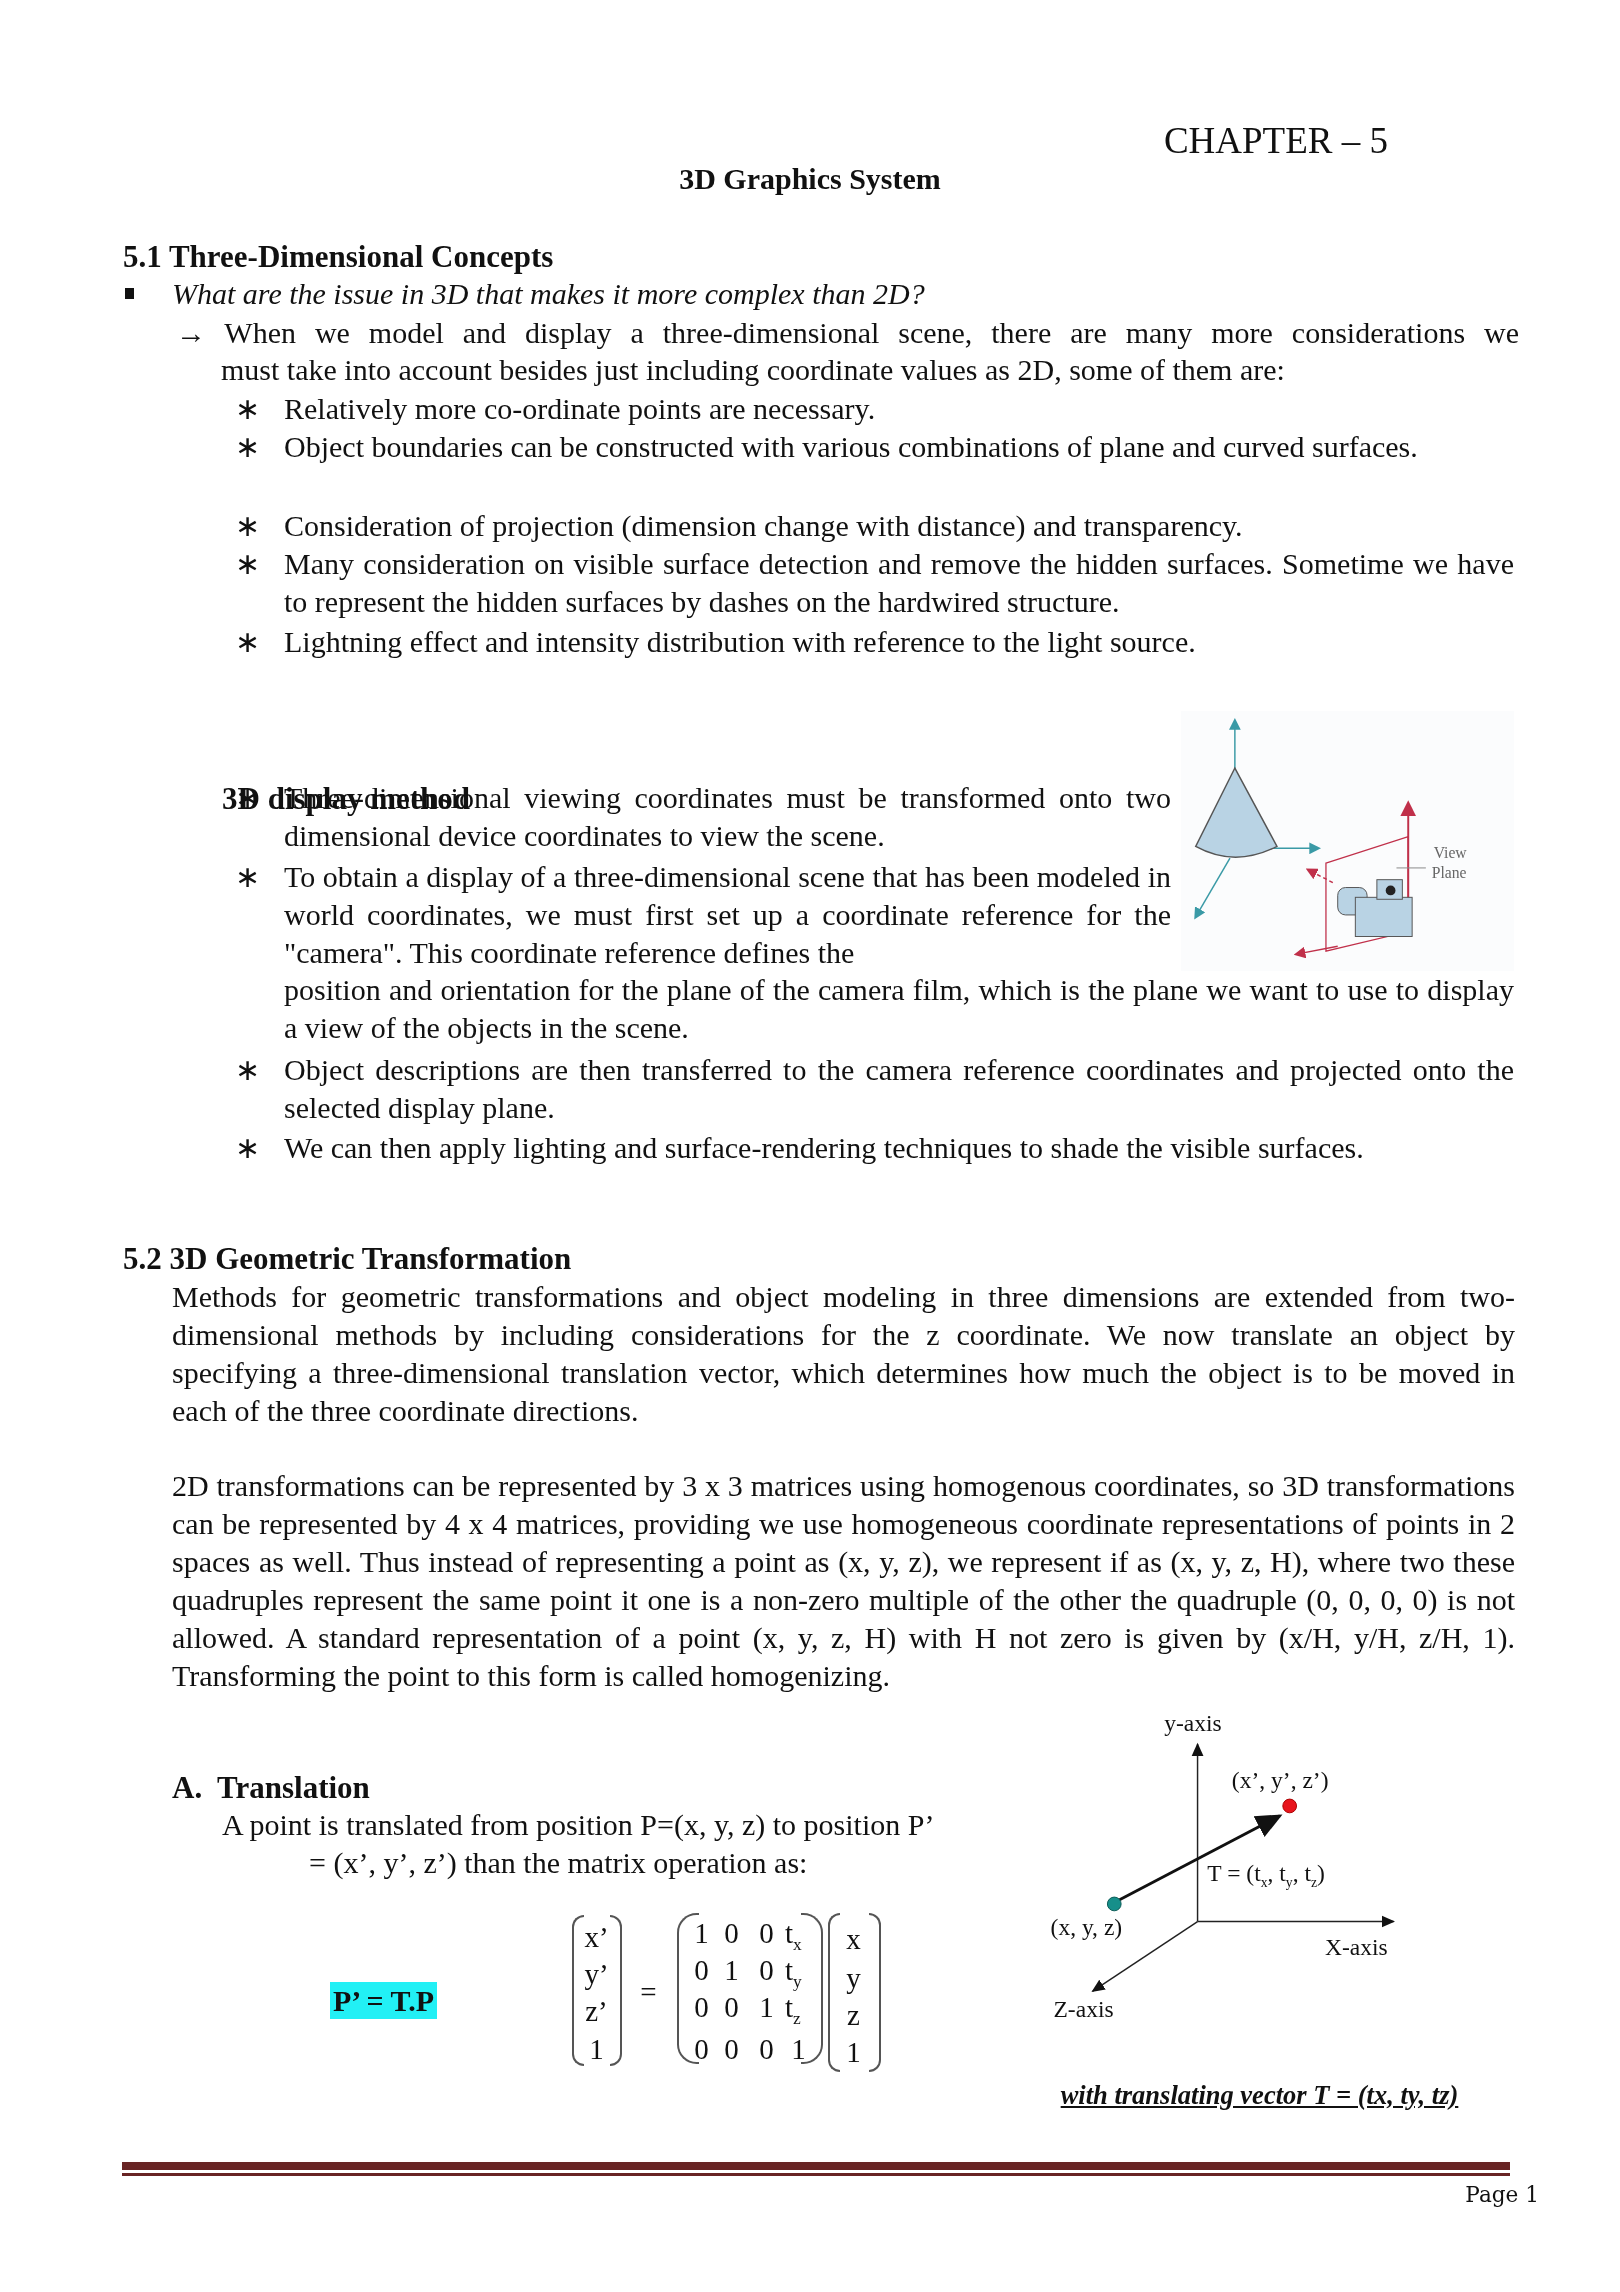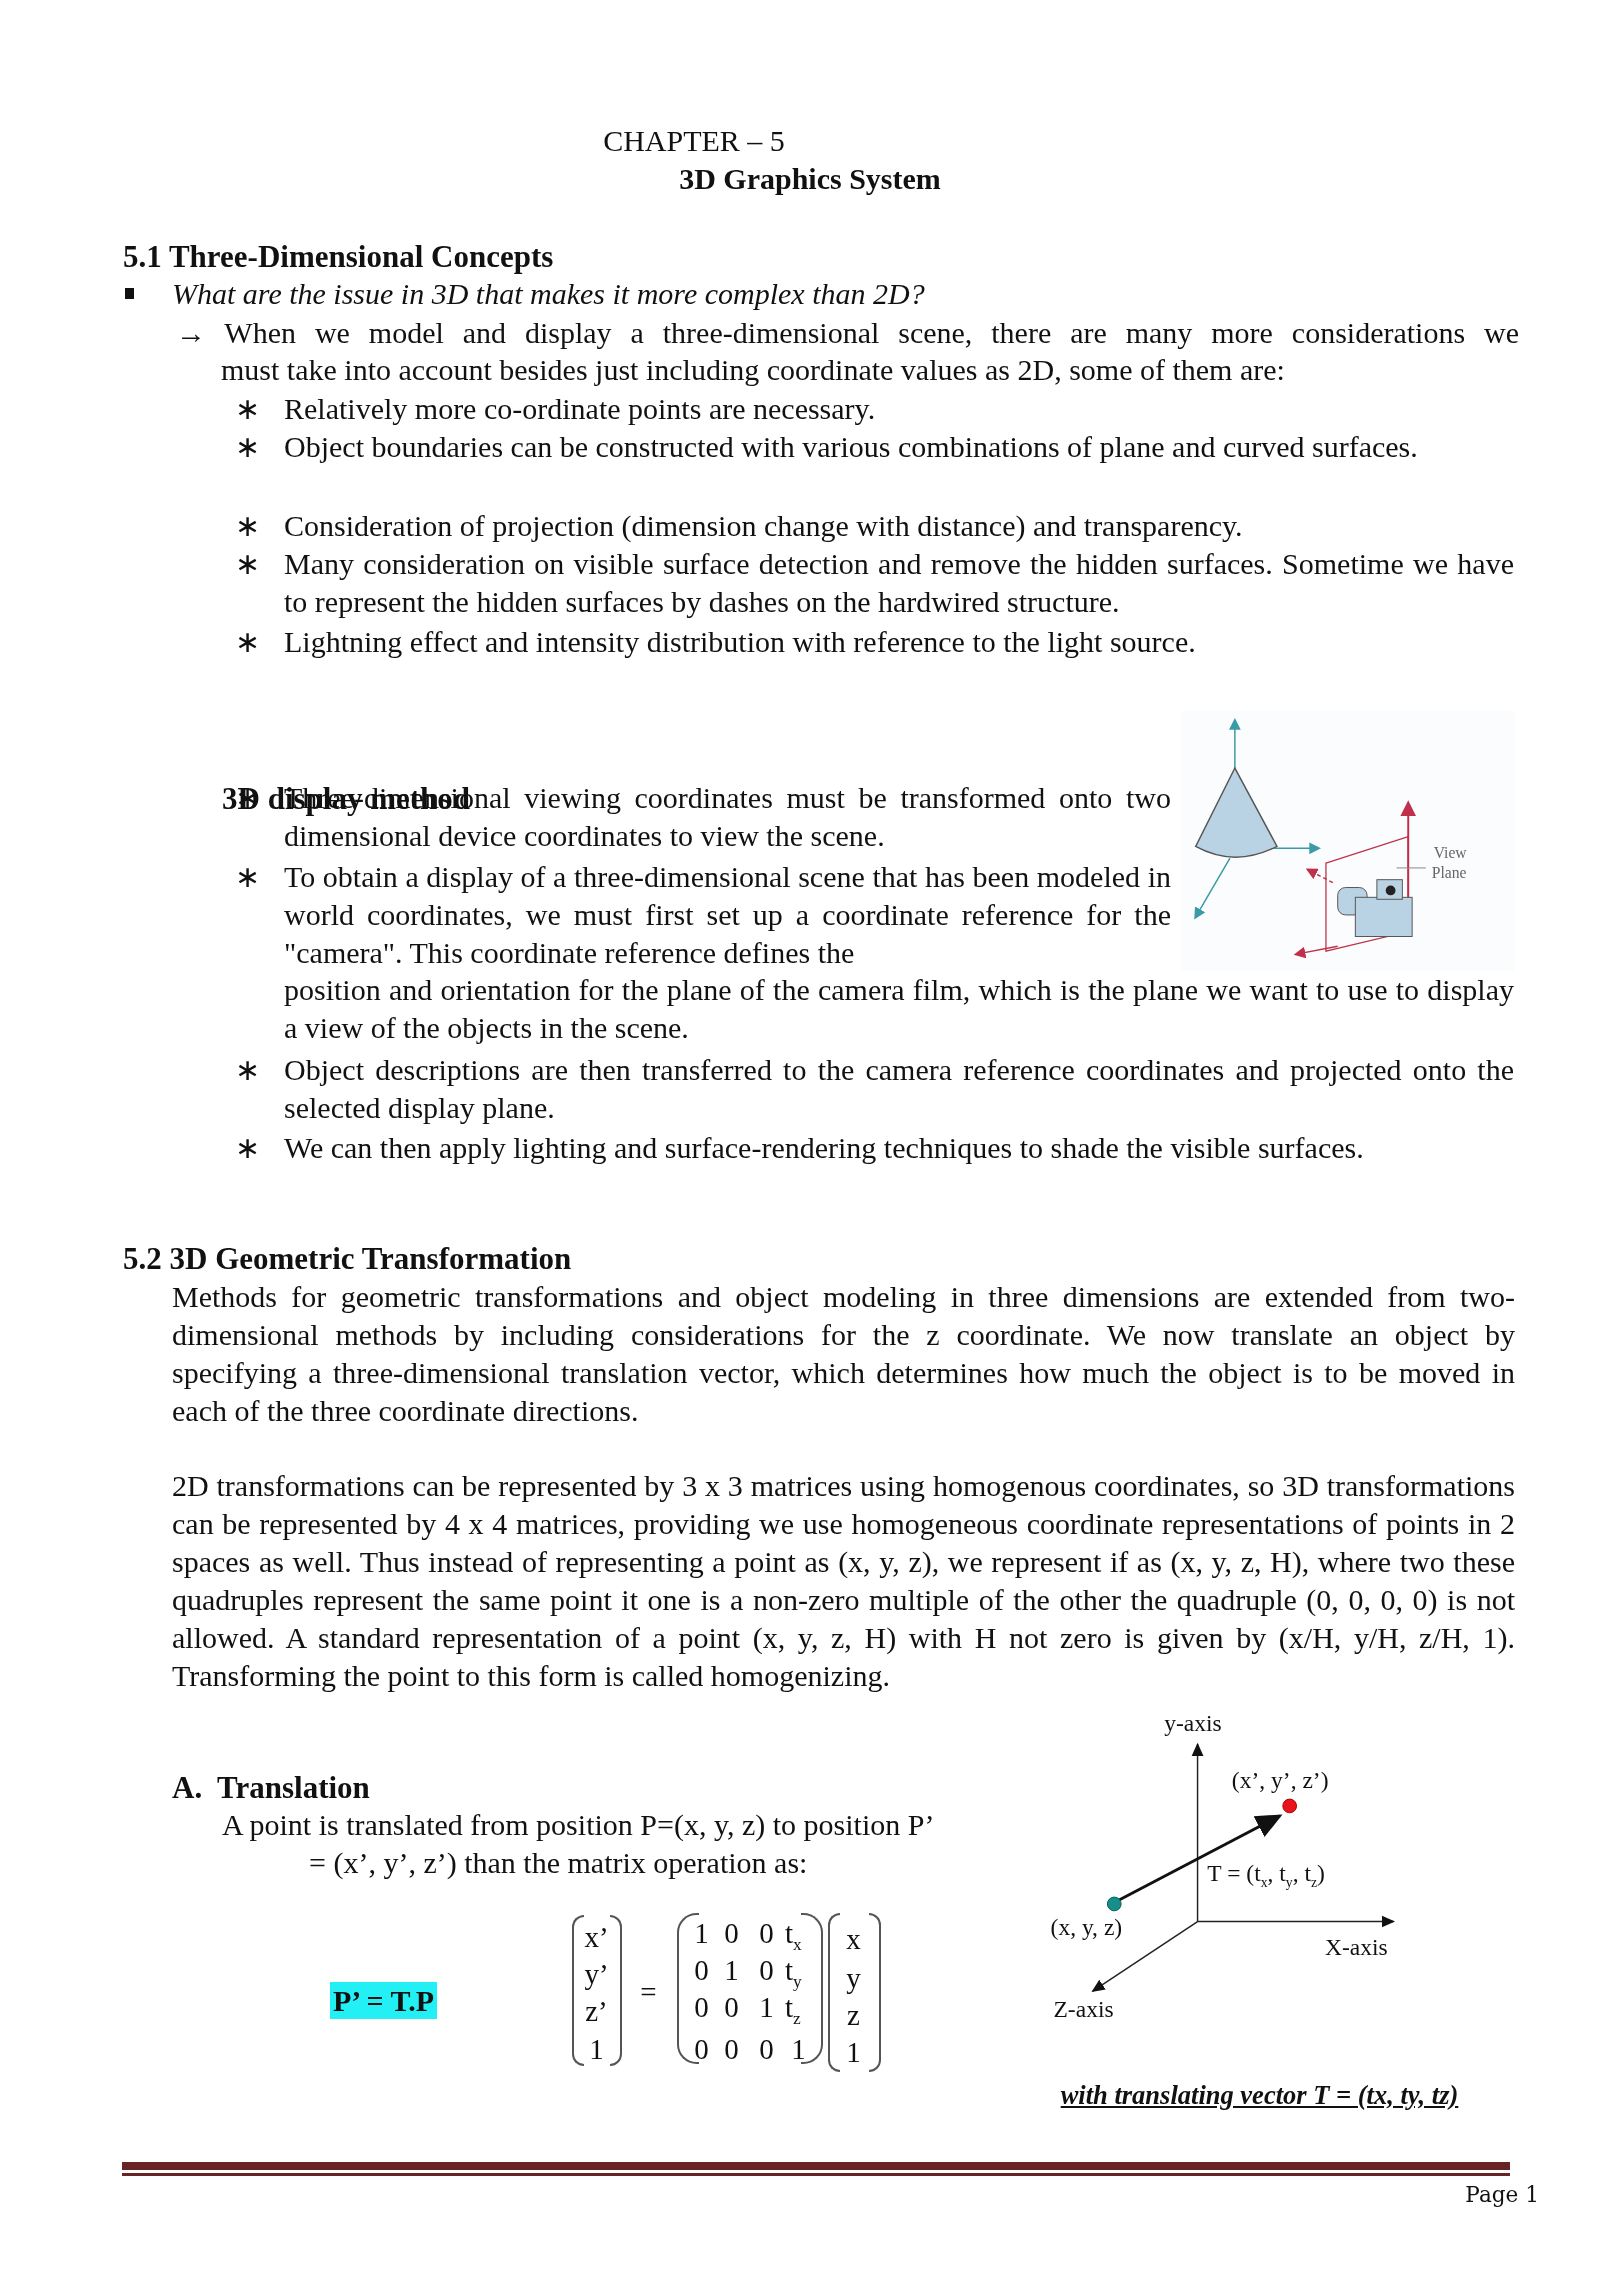--- a/index.html
+++ b/index.html
@@ -3,21 +3,21 @@
 <meta charset="utf-8">
 <style>
   html, body { margin: 0; padding: 0; background: #ffffff; }
   body { width: 1620px; height: 2293px; position: relative; overflow: hidden;
          font-family: "Liberation Serif", serif; color: #111; }
   .abs { position: absolute; }
   .txt { font-size: 30px; line-height: 37px; }
   .center { text-align: center; }
   .ital { font-style: italic; }
   .just { text-align: justify; text-align-last: left; }
-  .chapter { left: 0; width: 1388px; top: 122px; font-size: 30px; line-height: 37px; }
+  .chapter { left: 0; width: 1388px; top: 122px; font-size: 37px; line-height: 37px; text-align: right; }
   .doc-title { left: 0; width: 1620px; top: 160px; font-size: 30px; line-height: 37px; font-weight: bold; }
   .sec { font-size: 31px; line-height: 37px; font-weight: bold; }
   .bullet-row { position: absolute; font-size: 30px; line-height: 38px; }
   .bullet-row .mark { position: absolute; left: 0; top: 0; }
   .bullet-row .body { position: absolute; left: 49px; right: 0; top: 0; }
   .mark-sq { width: 8.8px; height: 11.8px; background: #111; position: absolute; top: 12.7px; left: 2px; }
   .eq-box { background: #22f0f5; font-weight: bold; font-size: 30px; padding: 2px 2.9px; }
   .matrix { position: absolute; font-size: 29px; line-height: 37px; text-align: left; }
   .paren { position: absolute; border: 2px solid #555; border-radius: 19.6px; }
   .paren.l { border-right: none; border-top-right-radius: 0; border-bottom-right-radius: 0; }

